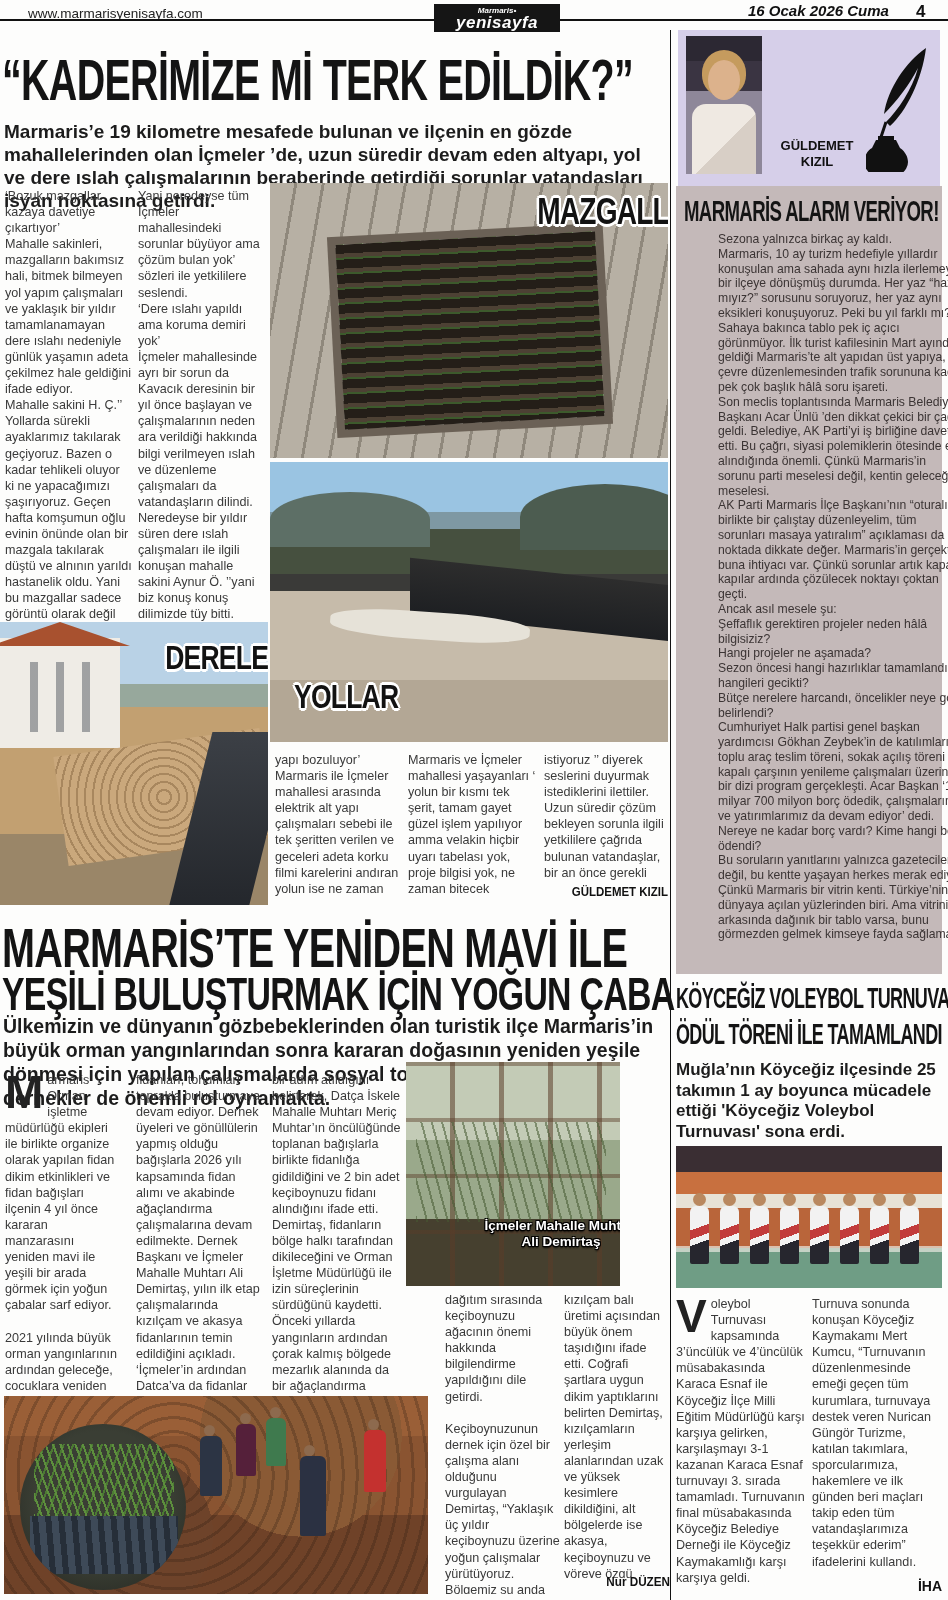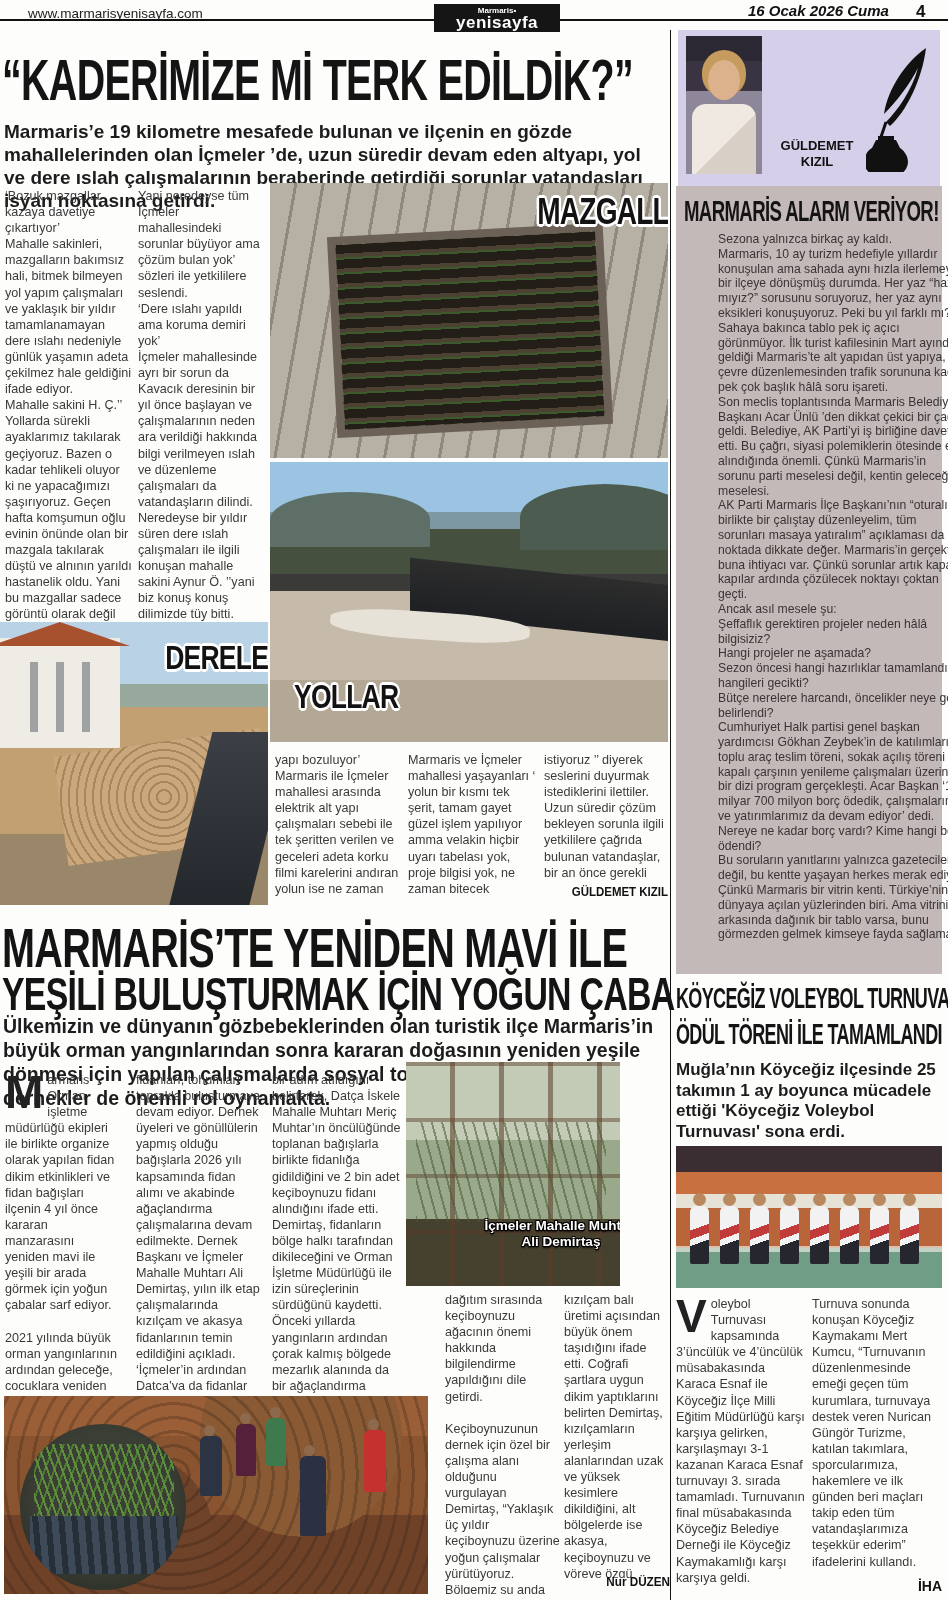--- a/index.html
+++ b/index.html
@@ -29,21 +29,21 @@
   .fig::before{content:"";position:absolute;top:-11px;left:4px;width:11px;height:11px;border-radius:50%;background:#8d6a4e;}
 </style>
 </head>
 <body>
 
 <div id="page">
 
   <div class="abs" style="left:28px;top:6px;font-size:13.5px;color:#222;">www.marmarisyenisayfa.com</div>
   <div class="hrule" style="left:0;top:19px;width:434px;height:2px;"></div>
   <div class="hrule" style="left:560px;top:19px;width:388px;height:2px;"></div>
-  <div class="abs" style="left:434px;top:4px;width:126px;height:28px;background:#151515;color:#fff;text-align:center;">
+  <div class="abs" style="left:434px;top:4px;width:126px;height:28px;background:#151515;color:#fff;text-align:center;font-style:italic;">
     <div style="font-size:8px;font-weight:bold;line-height:9px;margin-top:2px;">Marmaris•</div>
     <div style="font-size:17px;font-weight:bold;line-height:16px;letter-spacing:0.5px;">yenisayfa</div>
   </div>
   <div class="abs" style="left:748px;top:2px;font-size:15px;font-weight:bold;font-style:italic;color:#111;">16 Ocak 2026 Cuma</div>
   <div class="abs" style="left:916px;top:2px;font-size:17px;font-weight:bold;color:#111;">4</div>
 
   <div class="vrule" style="left:670px;top:30px;width:1px;height:1570px;"></div>
 
   <div class="abs" style="left:678px;top:30px;width:262px;height:168px;background:#d6cfe9;">
     <div class="abs" style="left:8px;top:6px;width:76px;height:138px;background:linear-gradient(180deg,#2c2833 0 18%,#3a3442 18% 40%,#8e8799 40%);overflow:hidden;">

